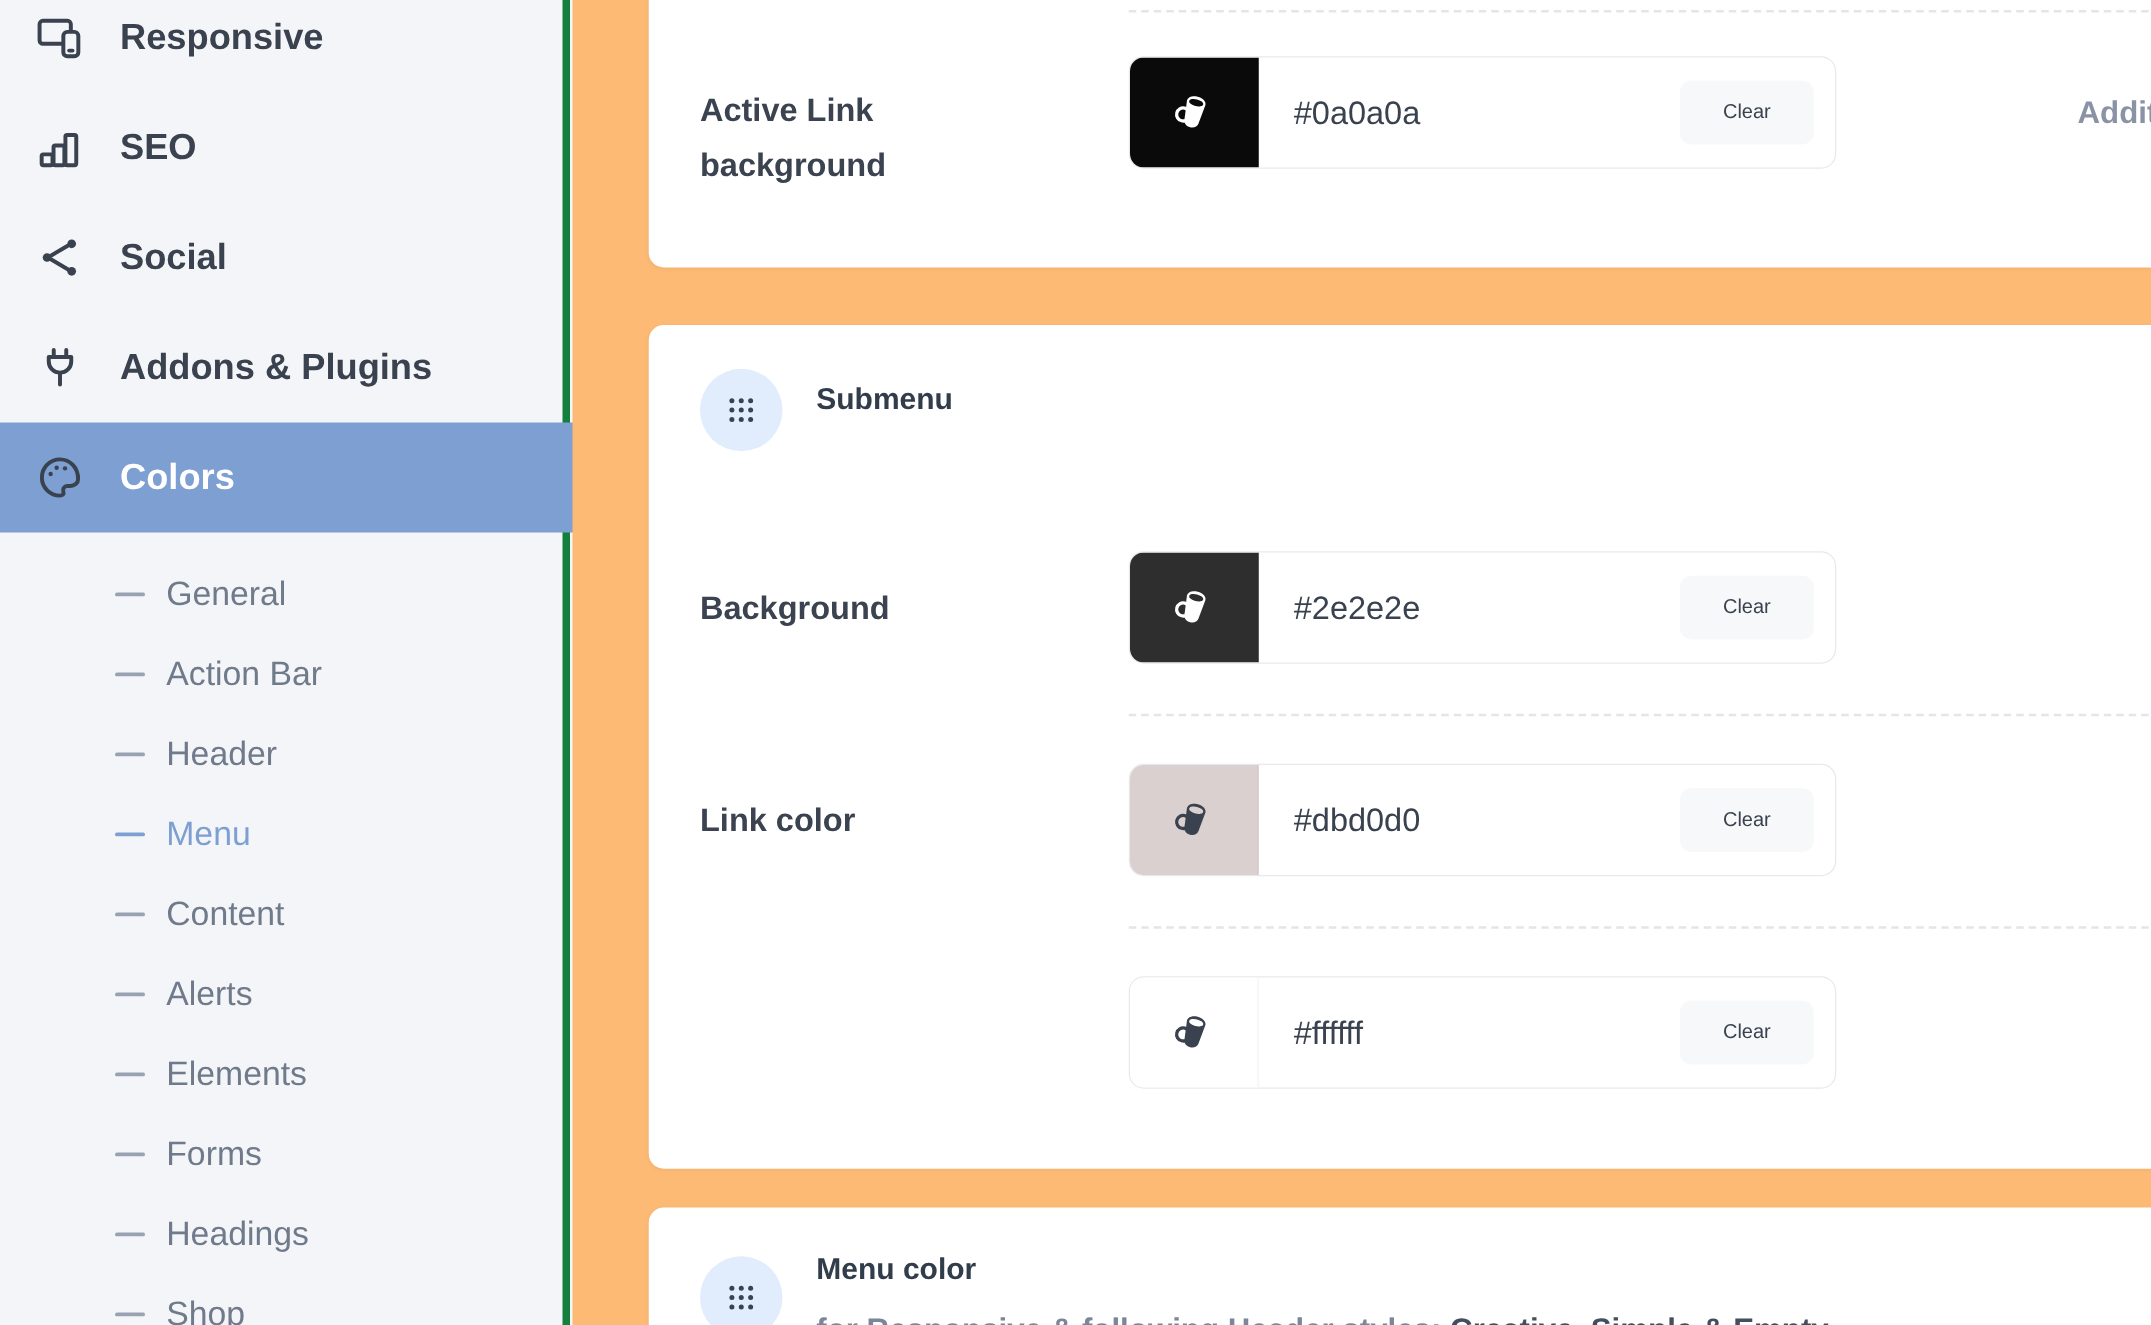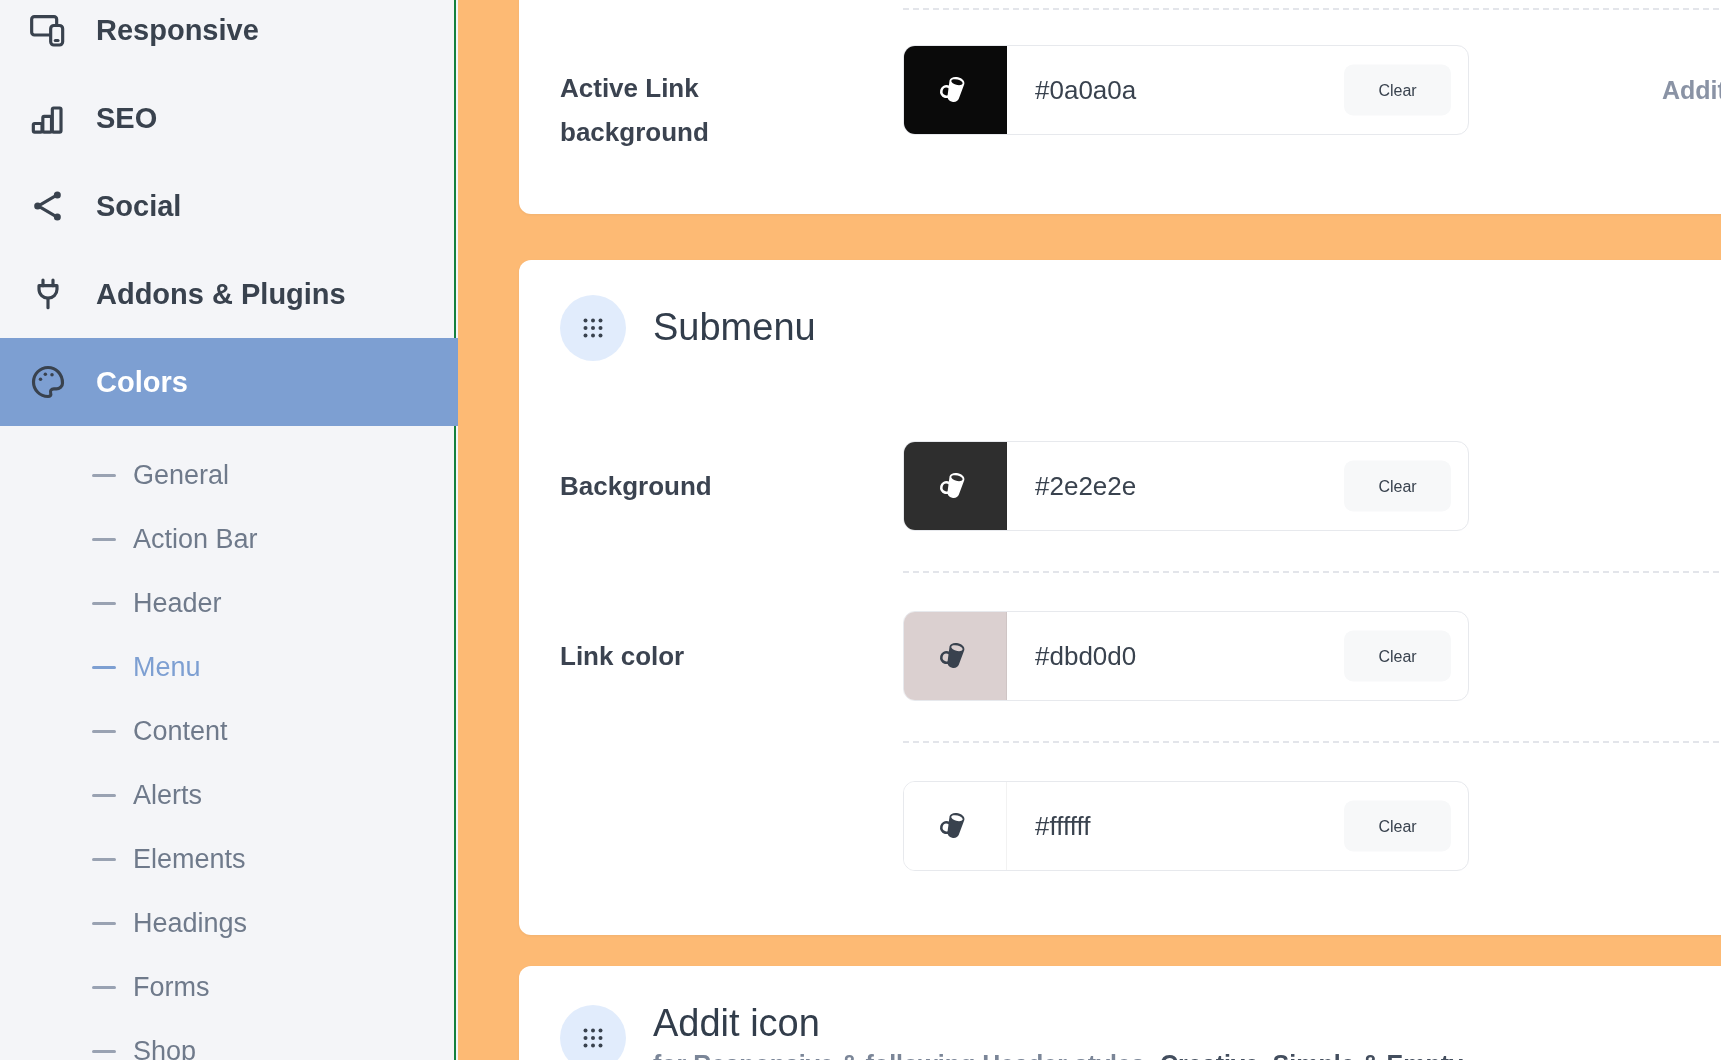--- a/index.html
+++ b/index.html
@@ -3,21 +3,21 @@
 <meta charset="utf-8">
 <style>
   html,body{margin:0;padding:0;}
   body{
     width:1721px;height:1060px;overflow:hidden;position:relative;
     background:#f4f5f8;
     font-family:"Liberation Sans", sans-serif;
     color:#39424e;
   }
   
-  .sidebar{position:absolute;left:0;top:0;width:456px;height:1060px;background:#f4f5f8;border-right:2px solid #15803d;box-sizing:border-box;}
+  .sidebar{position:absolute;left:0;top:0;width:456px;height:1060px;background:#f4f5f8;border-right:6px solid #15803d;box-sizing:border-box;}
   .nav{position:absolute;top:-14px;left:0;width:456px;}
   .nav-item{height:88px;display:flex;align-items:center;padding-left:27px;gap:27px;font-size:29px;font-weight:600;color:#39424e;cursor:pointer;box-sizing:border-box;}
   .nav-item.active{background:#7d9fd2;color:#ffffff;width:504px;border-radius:0 14px 14px 0;}
   .nav-icon{width:42px;height:42px;display:flex;align-items:center;justify-content:center;color:#39424e;flex:0 0 42px;}
   .nav-icon svg{width:40px;height:40px;stroke:currentColor;fill:none;stroke-width:1.9;stroke-linecap:round;stroke-linejoin:round;}
   .subnav{position:absolute;top:443px;left:0;width:456px;}
   .sub-item{height:64px;display:flex;align-items:center;padding-left:92px;font-size:27px;font-weight:500;color:#6f7a8b;cursor:pointer;}
   .sub-item .dash{width:24px;height:3px;border-radius:2px;background:#99a2b2;margin-right:17px;}
   .sub-item.active{color:#7d9fd2;align-items:center;}
   .sub-item.active .dash{background:#7d9fd2;}
@@ -31,21 +31,21 @@
   .field-label{font-size:26px;font-weight:600;color:#3b4350;line-height:44px;}
   
   .color-control{position:absolute;width:566px;height:90px;background:#fff;border:1px solid #e7e9ed;border-radius:12px;box-sizing:border-box;display:flex;align-items:center;overflow:hidden;}
   .swatch{width:103px;height:100%;flex:0 0 103px;display:flex;align-items:center;justify-content:center;border-right:1px solid rgba(0,0,0,0.05);box-sizing:border-box;}
   .swatch svg{width:38px;height:38px;}
   .hex-input{flex:1;min-width:0;border:none;outline:none;background:transparent;margin-left:26px;font-size:26px;font-weight:500;color:#39424e;font-family:"Liberation Sans", sans-serif;}
   .clear-btn{position:absolute;right:17px;top:50%;transform:translateY(-50%);width:107px;height:51px;border:none;border-radius:9px;background:#f7f8f9;font-size:16px;font-weight:500;color:#39424e;font-family:"Liberation Sans", sans-serif;cursor:pointer;}
   
   .badge{position:absolute;left:41px;width:66px;height:66px;border-radius:50%;background:#e1ecfc;display:flex;align-items:center;justify-content:center;}
   .badge svg{width:24px;height:24px;fill:#39424e;}
-  .card-title{position:absolute;left:134px;font-size:38px;font-weight:400;color:#323d4b;}
+  .card-title{position:absolute;left:134px;font-size:24px;font-weight:700;color:#323d4b;}
   .card-subtitle{position:absolute;left:134px;font-size:25px;font-weight:600;color:#7b8698;white-space:nowrap;}
   .card-subtitle .emph{color:#434e5e;font-weight:700;}
   .side-link{position:absolute;display:flex;align-items:center;height:90px;font-size:25px;font-weight:600;color:#8a93a5;white-space:nowrap;cursor:pointer;}
   
   .crow{position:absolute;left:41px;right:0;height:90px;}
   .crow .field-label{position:absolute;left:0;top:50%;transform:translateY(-50%);}
   .crow .color-control{left:343px;top:0;}
 </style>
 </head>
 <body>
@@ -137,25 +137,25 @@
     <div class="sub-item">
         <span class="dash"></span>
         <span>Alerts</span>
       </div>
     <div class="sub-item">
         <span class="dash"></span>
         <span>Elements</span>
       </div>
     <div class="sub-item">
         <span class="dash"></span>
+        <span>Forms</span>
+      </div>
+    <div class="sub-item">
+        <span class="dash"></span>
         <span>Headings</span>
-      </div>
-    <div class="sub-item">
-        <span class="dash"></span>
-        <span>Forms</span>
       </div>
     <div class="sub-item">
         <span class="dash"></span>
         <span>Shop</span>
       </div>
   </div>
 </div>
 
 <div class="main">
 
@@ -258,18 +258,18 @@
           <circle cx="12" cy="4.5" r="2"></circle>
           <circle cx="19.5" cy="4.5" r="2"></circle>
         <circle cx="4.5" cy="12" r="2"></circle>
           <circle cx="12" cy="12" r="2"></circle>
           <circle cx="19.5" cy="12" r="2"></circle>
         <circle cx="4.5" cy="19.5" r="2"></circle>
           <circle cx="12" cy="19.5" r="2"></circle>
           <circle cx="19.5" cy="19.5" r="2"></circle>
       </svg>
     </div>
-    <div class="card-title" style="top:36px;">Addit icon</div>
+    <div class="card-title" style="top:36px;">Menu color</div>
     <div class="card-subtitle" style="top:84px;">
       <span>for Responsive &amp; following Header styles: </span><span class="emph">Creative, Simple &amp; Empty</span>
     </div>
   </div>
 </div>
 
 </body></html>

